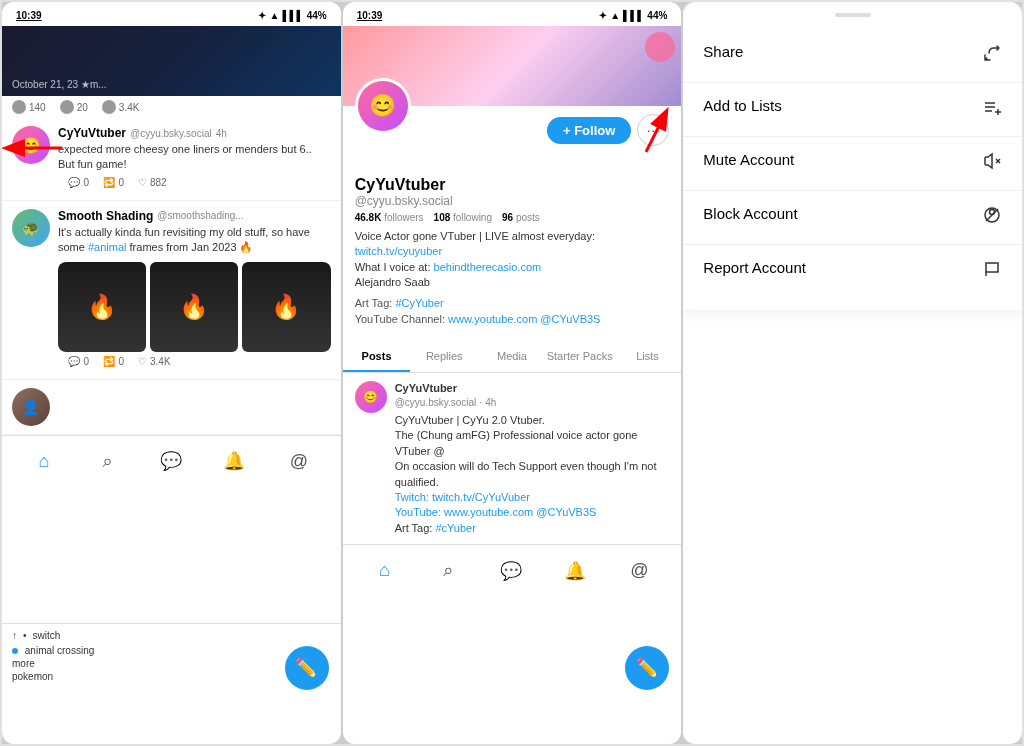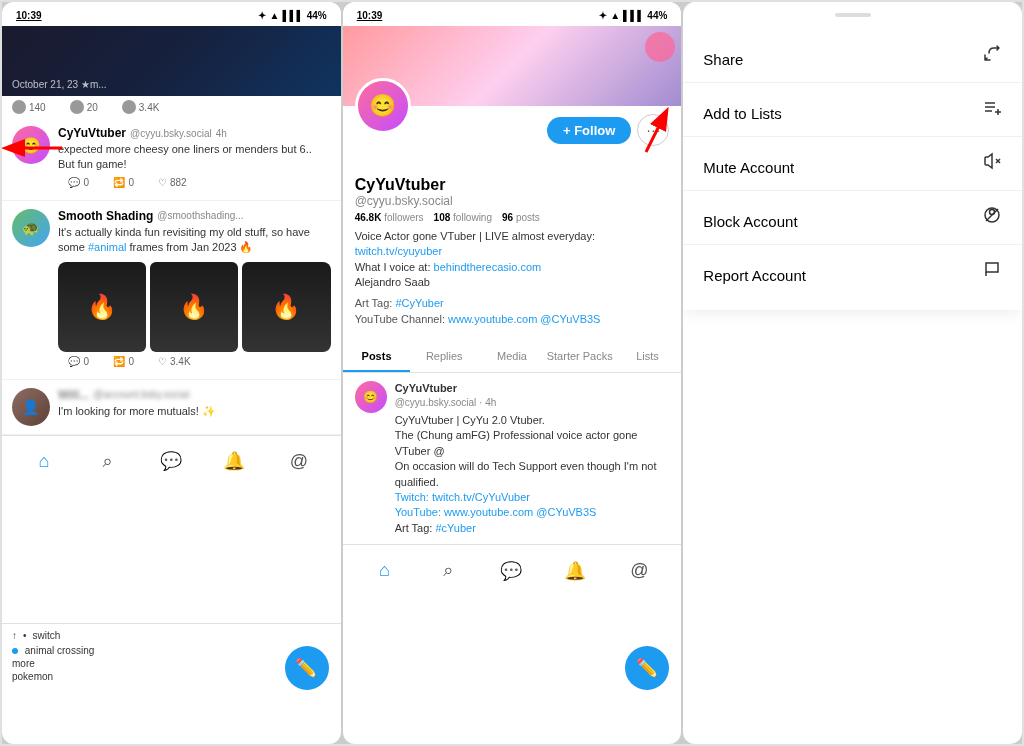--- a/index.html
+++ b/index.html
@@ -68,21 +68,21 @@
       content: 'October 21, 23 ★m...';
       position: absolute;
       bottom: 6px;
       left: 10px;
       color: rgba(255,255,255,0.7);
       font-size: 10px;
     }
 
     .tweet-actions-row {
       display: flex;
-      gap: 24px;
+      gap: 14px;
       padding: 4px 10px;
       align-items: center;
     }
     .action-item {
       display: flex;
       align-items: center;
       gap: 3px;
       color: #666;
       font-size: 10px;
     }
@@ -421,21 +421,21 @@
     .menu-handle {
       width: 36px;
       height: 4px;
       background: #ddd;
       border-radius: 2px;
       margin: 0 auto 12px;
     }
 
     .menu-item {
       display: flex;
-      align-items: flex-end;
+      align-items: flex-start;
       justify-content: space-between;
       padding: 14px 20px;
       border-bottom: 1px solid #f0f0f0;
       cursor: pointer;
     }
     .menu-item:last-child { border-bottom: none; }
     .menu-item-label {
       font-size: 15px;
       color: #000;
     }
@@ -579,29 +579,20 @@
                   <span>3.4K</span>
                 </div>
             </div>
           </div>
         </div>
 
         <div class="tweet-item">
           <div class="avatar-circle avatar-person">
             <div style="width:100%;height:100%;background:linear-gradient(135deg,#8d6e63,#5d4037);display:flex;align-items:center;justify-content:center;color:white;font-size:14px;">👤</div>
           </div>
-          <div class="tweet-content">
-            <div class="tweet-header">
-              <span class="tweet-name blurred">Will...</span>
-              <span class="tweet-handle blurred">@account.bsky.social</span>
-            </div>
-            <div class="tweet-text">
-              I'm looking for more mutuals! ✨
-            </div>
-          </div>
         </div>
 
       </div>
 
       <div class="input-area">
         <div class="input-suggestions">
           <div style="display:flex;align-items:center;gap:6px;margin-bottom:2px;">
             <span>↑</span>
             <span>•</span>
             <span>switch</span>

